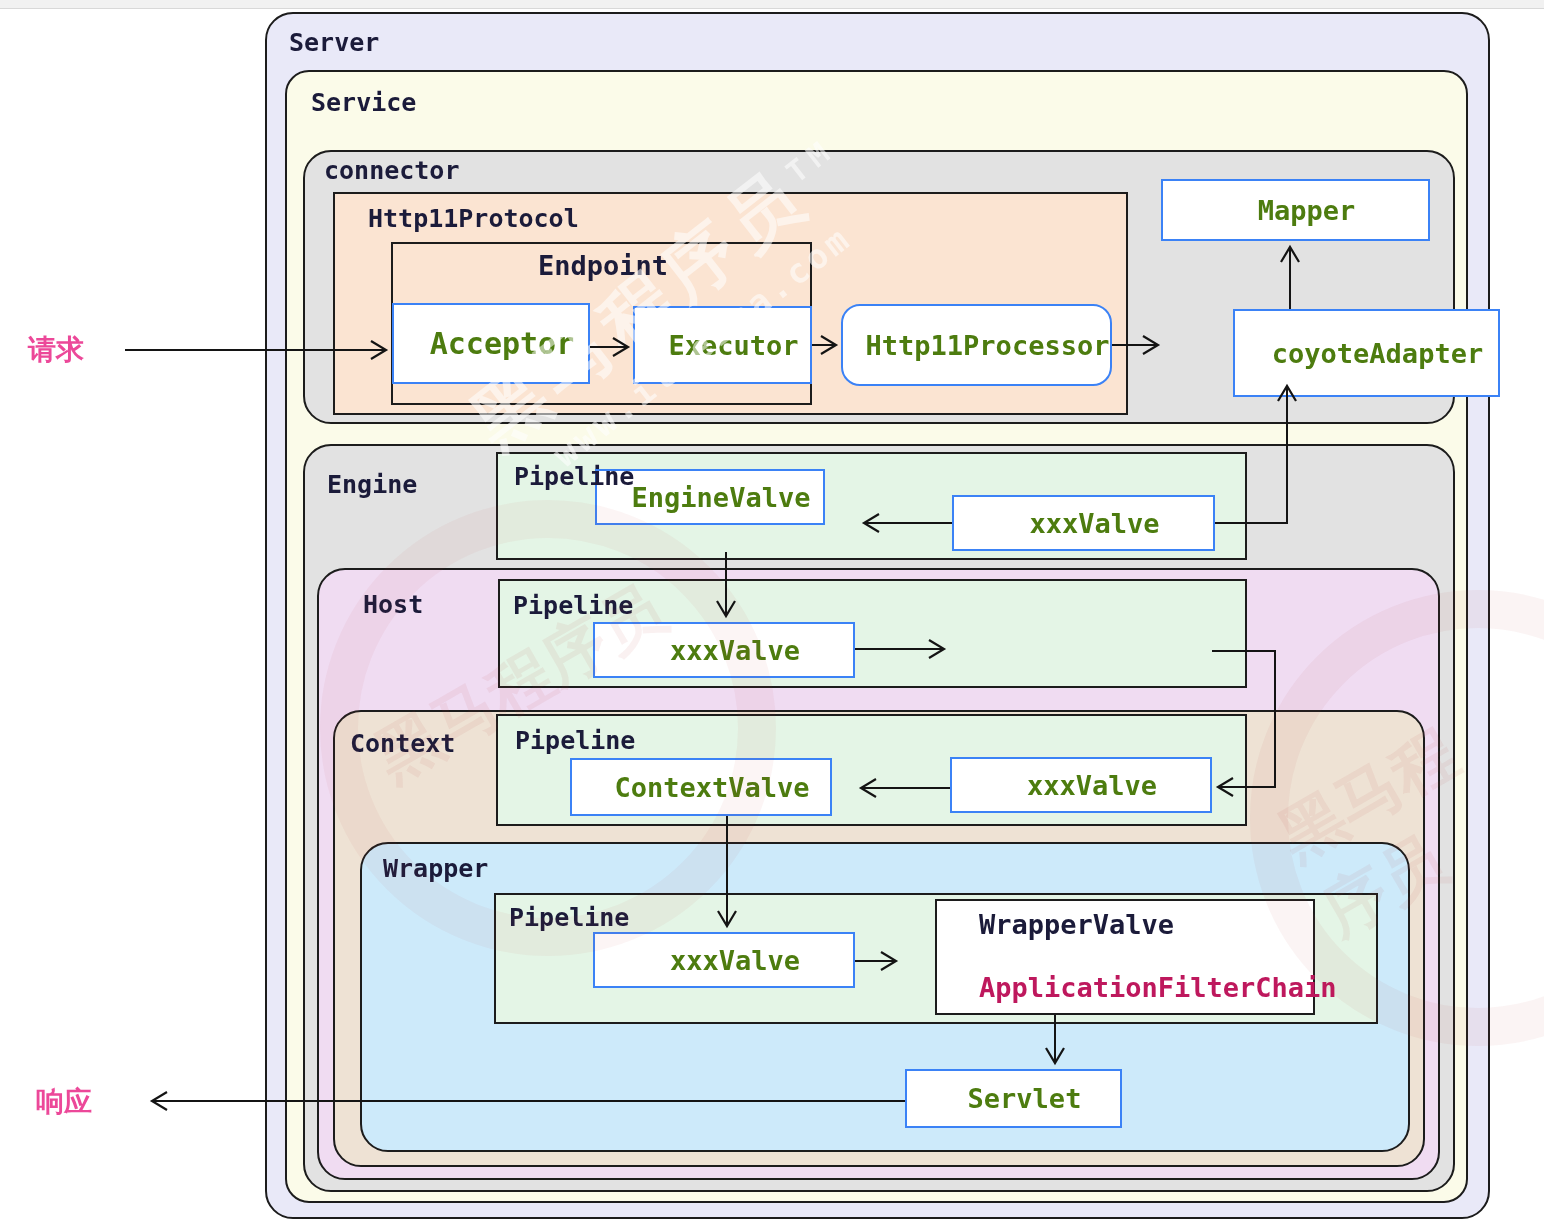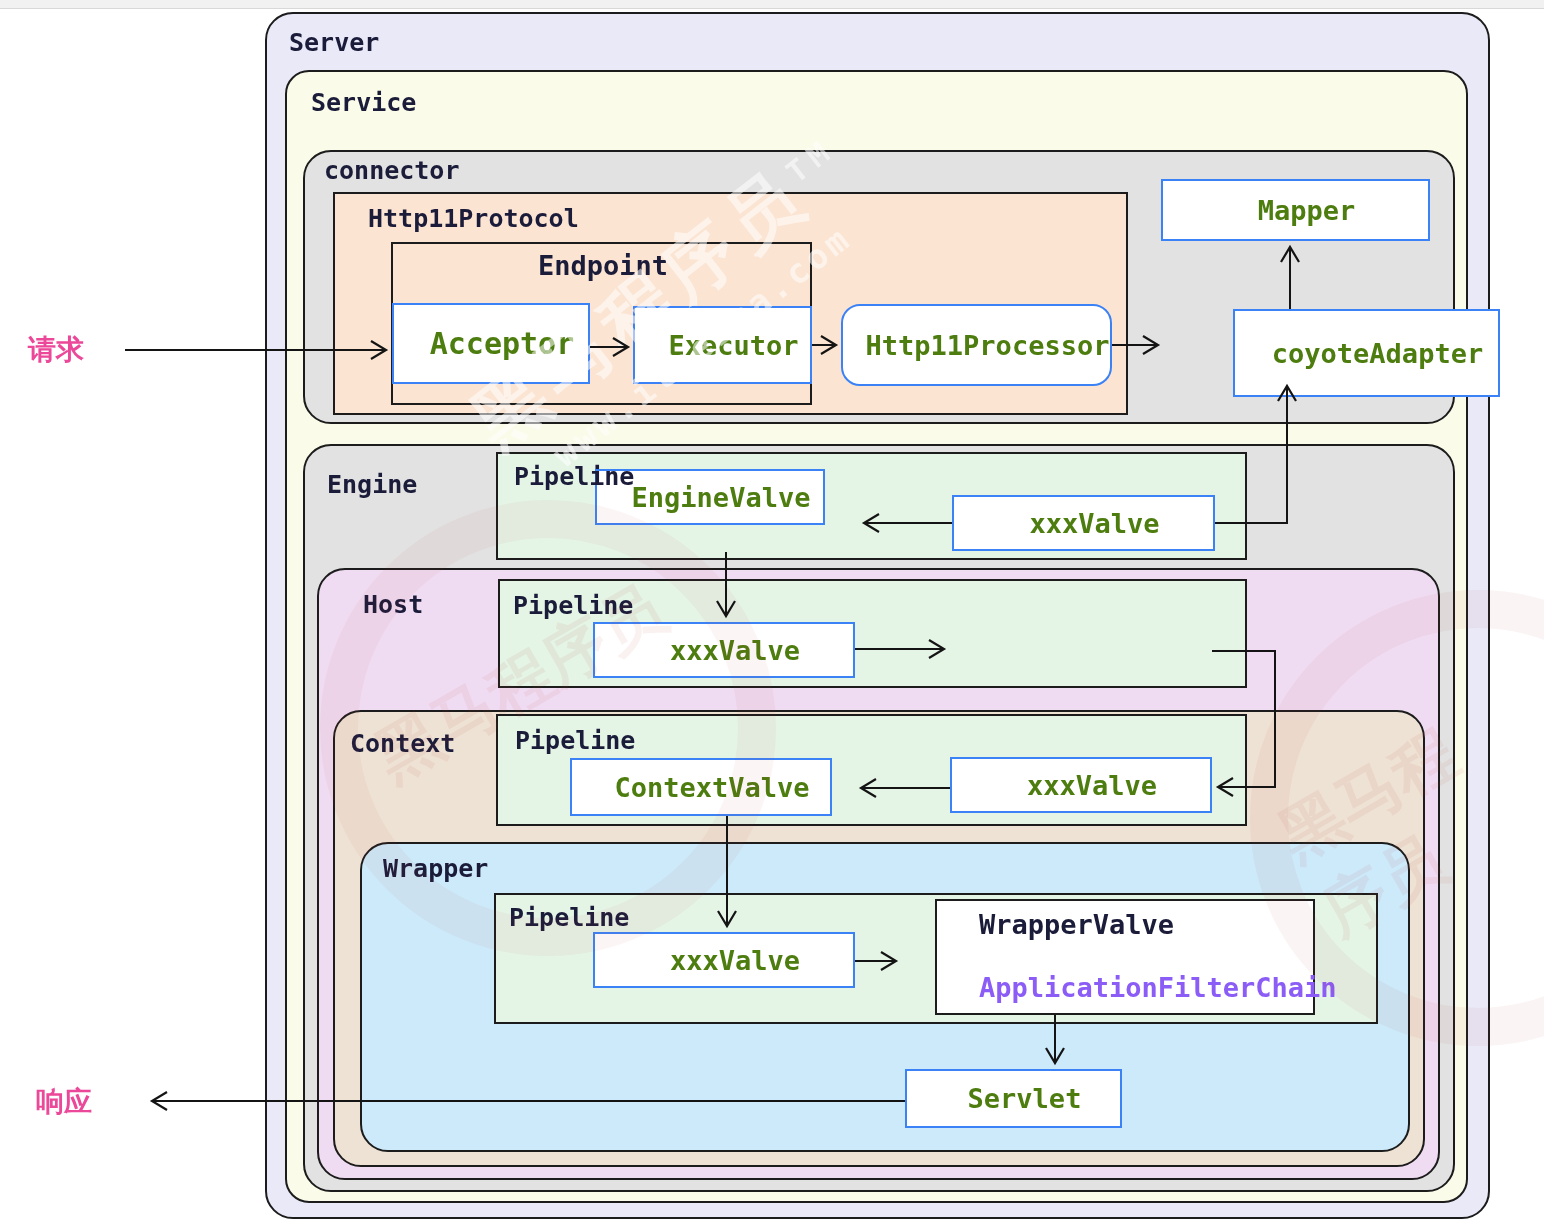--- a/index.html
+++ b/index.html
@@ -18,21 +18,21 @@
   .wm{position:absolute;pointer-events:none;z-index:5;}
   .wm-white{left:480px;top:210px;width:560px;height:420px;transform:rotate(-38deg);
             color:rgba(255,255,255,0.55);font-weight:bold;text-align:center;}
   .wm-white .b{font-size:72px;letter-spacing:8px;}
   .wm-white .s{font-size:34px;letter-spacing:4px;}
   .wm-ring{border-radius:50%;}
   .ring-l{left:320px;top:500px;width:380px;height:380px;border:38px solid rgba(190,60,60,0.05);}
   .ring-r{left:1250px;top:590px;width:380px;height:380px;border:38px solid rgba(190,60,60,0.06);}
   .wm-red{color:rgba(190,60,60,0.07);font-weight:bold;font-size:64px;transform:rotate(-30deg);}
   .wv-line1{position:absolute;left:42px;top:8px;font-weight:bold;font-size:27px;color:#1b1b3a;}
-  .wv-line2{position:absolute;left:42px;bottom:10px;font-weight:bold;font-size:27px;color:#8b5cf6;}
+  .wv-line2{position:absolute;left:42px;bottom:10px;font-weight:bold;font-size:27px;color:#be185d;}
 </style>
 </head>
 <body>
 
 <div id="stage">
 
   <div class="topstrip"></div>
 
   <div class="cbox" style="left:265px;top:12px;width:1225px;height:1207px;background:#e9e9f8;"></div>
   <div class="cbox" style="left:285px;top:70px;width:1183px;height:1133px;background:#fbfbe9;border-radius:24px;"></div>

